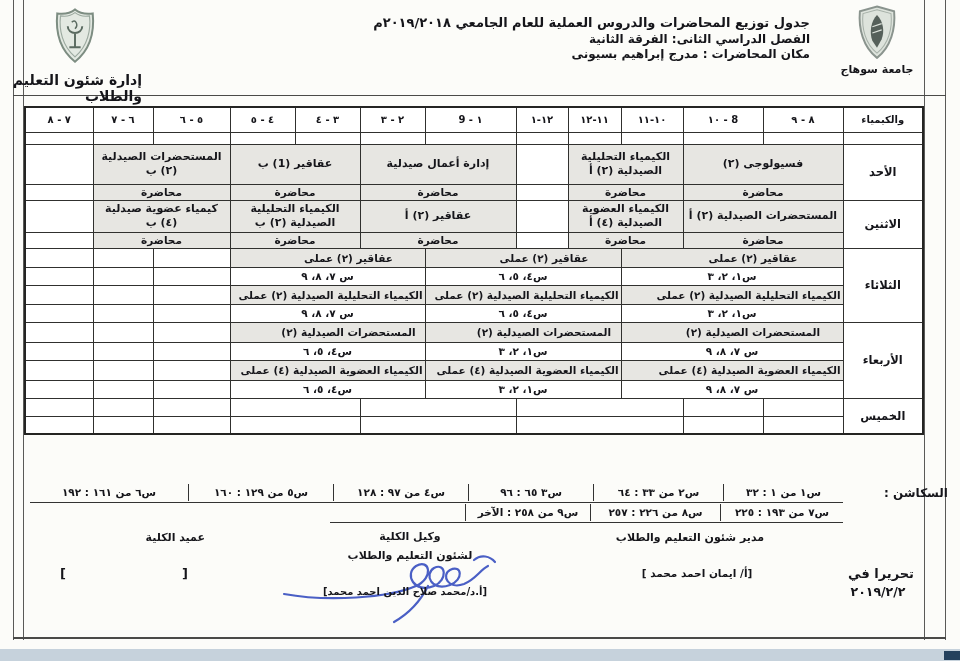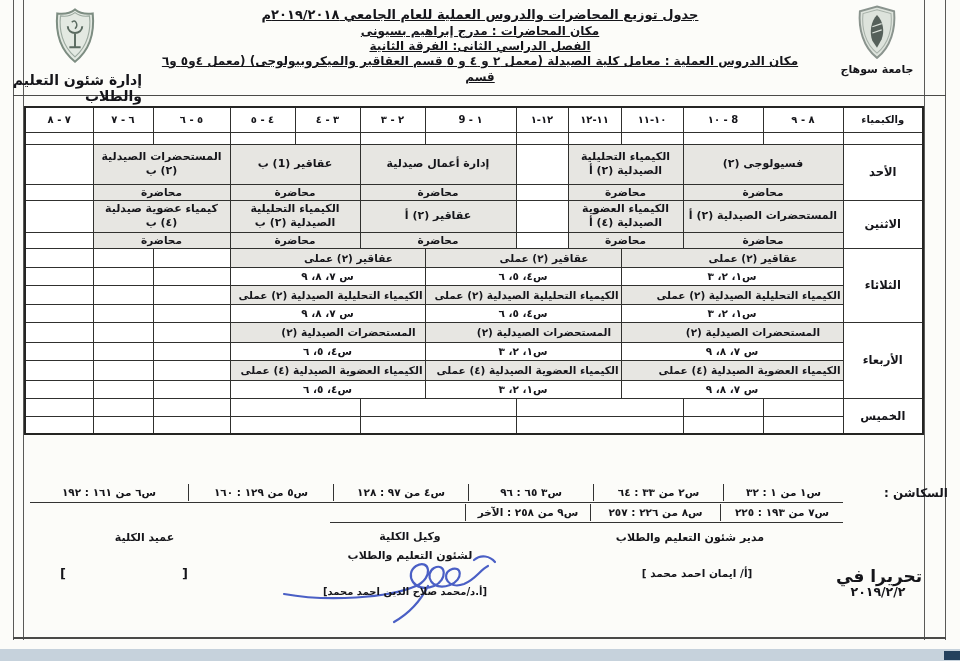--- a/index.html
+++ b/index.html
@@ -23,21 +23,21 @@
   
   .scan-strip{position:absolute;left:0;top:649px;width:960px;height:12px;background:#c6d2dc;}
   .scan-mark{position:absolute;left:944px;top:651px;width:16px;height:9px;background:#24415d;}
 
   
   .logo{position:absolute;}
   .logo-pharm{left:50px;top:7px;width:50px;height:58px;}
   .logo-uni{left:851px;top:5px;width:52px;height:56px;}
   .admin-name{position:absolute;left:8px;top:64px;width:134px;font-size:14px;margin-top:8px;}
   .uni-name{position:absolute;left:820px;top:63px;width:114px;text-align:center;font-size:11px;}
-  .titles{position:absolute;left:150px;top:7px;width:660px;text-align:center;line-height:1.28;text-decoration:underline;}
+  .titles{position:absolute;left:150px;top:15px;width:660px;line-height:1.28;}
   .t1{font-size:13px;}
   .t-sub{font-size:12px;}
 
   
   table.sched{position:absolute;top:106px;left:24px;width:898px;border-collapse:collapse;
     table-layout:fixed;background:#fff;border:2.4px solid #242422;}
   .sched td,.sched th{border:1.6px solid #30302e;padding:0 2px;text-align:center;
     vertical-align:middle;overflow:hidden;}
   .sched th{font-size:10px;white-space:nowrap;background:#fff;}
   .day-h{font-size:11px;}
@@ -56,28 +56,28 @@
   .sec-row2{display:flex;height:19px;align-items:center;width:513px;border-bottom:1.6px solid #333;}
   .sec-item{font-size:10.5px;text-align:center;white-space:nowrap;border-left:1.5px solid #333;
     box-sizing:border-box;height:17px;line-height:17px;}
   .sec-row1 .sec-item:last-child{border-left:none;}
 
   
   .sig-title{position:absolute;text-align:center;font-size:11px;}
   .sig-director{left:600px;top:531px;width:180px;}
   .sig-vice{left:330px;top:530px;width:160px;}
   .sig-vice-sub{left:330px;top:549px;width:160px;position:absolute;text-align:center;font-size:11px;}
-  .sig-dean{left:72px;top:531px;width:145px;}
+  .sig-dean{left:60px;top:531px;width:145px;text-align:right;}
   .sig-name{position:absolute;text-align:center;font-size:10.5px;}
   .name-director{left:612px;top:567px;width:170px;}
   .name-vice{left:298px;top:586px;width:214px;font-size:10px;}
   .dean-brackets{position:absolute;left:60px;top:566px;width:128px;display:flex;
     justify-content:space-between;font-size:13px;}
   .sig-svg{position:absolute;left:278px;top:544px;}
-  .issued-label{position:absolute;left:836px;top:566px;width:90px;text-align:left;font-size:17px;}
+  .issued-label{position:absolute;left:836px;top:566px;width:90px;text-align:center;font-size:13px;}
   .issued-date{position:absolute;left:830px;top:584px;width:96px;text-align:center;font-size:12.5px;}
 </style>
 </head>
 <body>
 
 <div class="page">
 
   <div class="vline v-lo"></div>
   <div class="vline v-li"></div>
   <div class="vline v-ri"></div>
@@ -101,23 +101,22 @@
       <path d="M30 6 L48 11 C50 30 45 50 30 62 C15 50 10 30 12 11 Z" fill="none" stroke="#a6b0a8" stroke-width="1.3"></path>
       <path d="M30 13 C22 21 20 36 24 46 L30 55 L36 44 C40 34 38 21 30 13 Z" fill="#55605a"></path>
       <path d="M24 28 L36 24 M24 36 L36 32" stroke="#dde3dc" stroke-width="1.6"></path>
     </svg>
   </div>
   <div class="admin-name">إدارة شئون التعليم والطلاب</div>
   <div class="uni-name">جامعة سوهاج</div>
 
   <div class="titles">
     <div class="t1">جدول توزيع المحاضرات والدروس العملية للعام الجامعي ٢٠١٩/٢٠١٨م</div>
+    <div class="t-sub">الفصل الدراسي الثانى: الفرقة الثانية</div>
     <div class="t-sub">مكان المحاضرات : مدرج إبراهيم بسيونى</div>
-    <div class="t-sub">الفصل الدراسي الثانى: الفرقة الثانية</div>
-    <div class="t-sub">مكان الدروس العملية : معامل كلية الصيدلة (معمل ٢ و ٤ و ٥ قسم العقاقير والميكروبيولوجى) (معمل ٤و٥ و٦ قسم</div>
   </div>
 
   <table class="sched">
     <colgroup>
       <col style="width:80px">
         <col style="width:80px">
         <col style="width:80px">
         <col style="width:62px">
       <col style="width:53px">
         <col style="width:52px">

